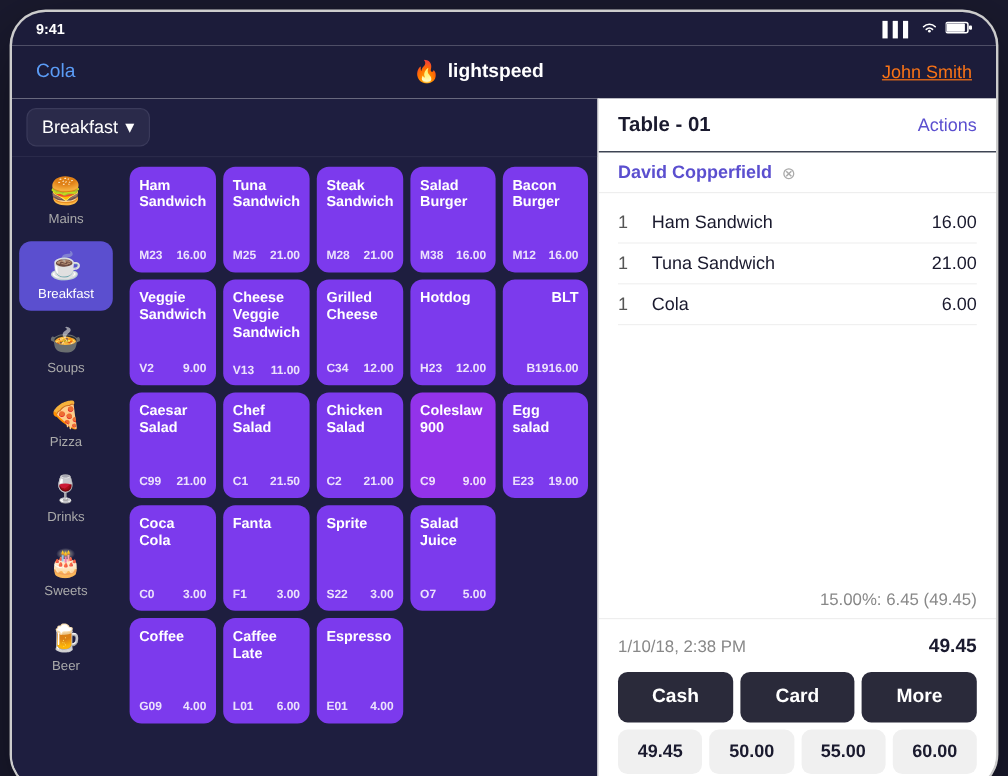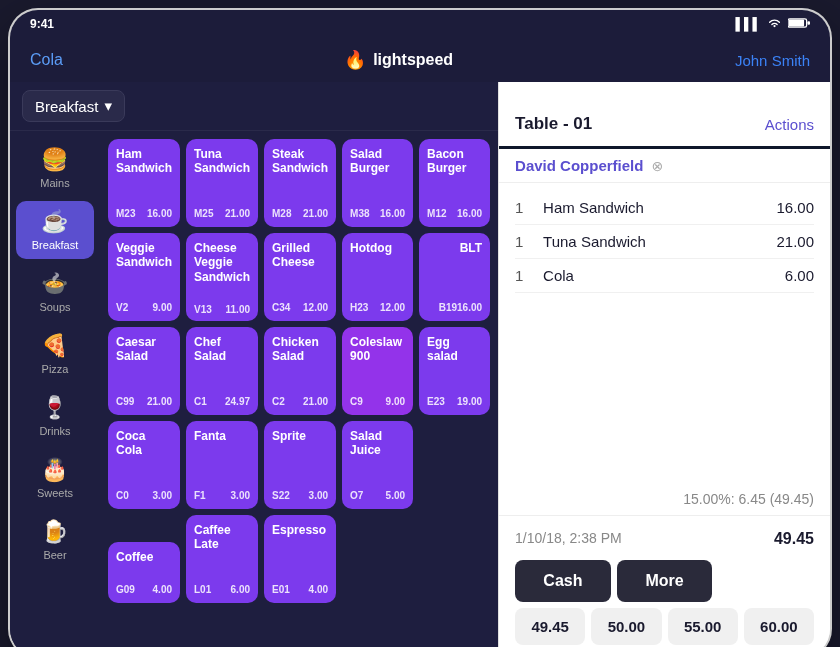--- a/index.html
+++ b/index.html
@@ -40,21 +40,21 @@
       background: #1c1c3a;
       display: flex;
       justify-content: space-between;
       align-items: center;
       padding: 8px 20px;
       height: 44px;
     }
     .header-close { color: #5b9cf6; font-size: 16px; }
     .header-logo { color: white; font-size: 16px; font-weight: 700; display: flex; align-items: center; gap: 6px; }
     .header-logo .flame { color: #ff6b35; font-size: 18px; }
-    .header-user { color: #3b82f6; font-size: 15px; }
+    .header-user { color: #f97316; font-size: 15px; text-decoration: underline; }
     
     .main {
       display: flex;
       flex: 1;
       overflow: hidden;
     }
     
     .left-panel {
       width: 500px;
       background: #1e1e3f;
@@ -156,22 +156,21 @@
       background: white;
       display: flex;
       flex-direction: column;
       border-left: 1px solid #e0e0e0;
     }
     .order-header {
       display: flex;
       justify-content: space-between;
       align-items: center;
       padding: 12px 16px;
-      border-bottom: 3px solid #0f172a;
-      margin-top: 20px;
+      border-bottom: 1px solid #0f172a;
     }
     .order-title { font-size: 17px; font-weight: 700; color: #1a1a2e; }
     .actions-btn { color: #5b4fcf; font-size: 15px; }
     .customer-row {
       display: flex;
       align-items: center;
       padding: 8px 16px;
       gap: 8px;
       border-bottom: 1px solid #eee;
     }
@@ -405,21 +404,21 @@
       <div class="item-name">Caesar Salad</div>
       <div class="item-footer">
         <span>C99</span>
         <span>21.00</span>
       </div>
     </div>
             <div class="menu-item" style="border-radius: 10px;">
       <div class="item-name">Chef Salad</div>
       <div class="item-footer">
         <span>C1</span>
-        <span>24.97</span>
+        <span>21.50</span>
       </div>
     </div>
             <div class="menu-item" style="border-radius: 10px;">
       <div class="item-name">Chicken Salad</div>
       <div class="item-footer">
         <span>C2</span>
         <span>21.00</span>
       </div>
     </div>
             <div class="menu-item coleslaw" style="border-radius: 10px;">
@@ -458,21 +457,21 @@
       </div>
     </div>
             <div class="menu-item" style="border-radius: 10px;">
       <div class="item-name">Salad Juice</div>
       <div class="item-footer">
         <span>O7</span>
         <span>5.00</span>
       </div>
     </div>
             <div style="background: transparent; cursor: default; border-radius: 10px;"></div>
-            <div class="menu-item" style="border-radius: 10px; margin-top: 27px;">
+            <div class="menu-item" style="border-radius: 10px;">
       <div class="item-name">Coffee</div>
       <div class="item-footer">
         <span>G09</span>
         <span>4.00</span>
       </div>
     </div>
             <div class="menu-item" style="border-radius: 10px;">
       <div class="item-name">Caffee Late</div>
       <div class="item-footer">
         <span>L01</span>
@@ -525,20 +524,21 @@
   </div>
         </div>
       <div class="tax-row">15.00%: 6.45 (49.45)</div>
       <div class="payment-section">
         <div class="payment-meta">
           <span>1/10/18, 2:38 PM</span>
           <span class="payment-total">49.45</span>
         </div>
         <div class="payment-buttons" id="payment-buttons">
             <button class="payment-btn">Cash</button>
+            <button class="payment-btn">Card</button>
             <button class="payment-btn">More</button>
           </div>
         <div class="amount-buttons" id="amount-buttons">
             <button class="amount-btn">49.45</button>
             <button class="amount-btn">50.00</button>
             <button class="amount-btn">55.00</button>
             <button class="amount-btn">60.00</button>
           </div>
       </div>
     </div>

